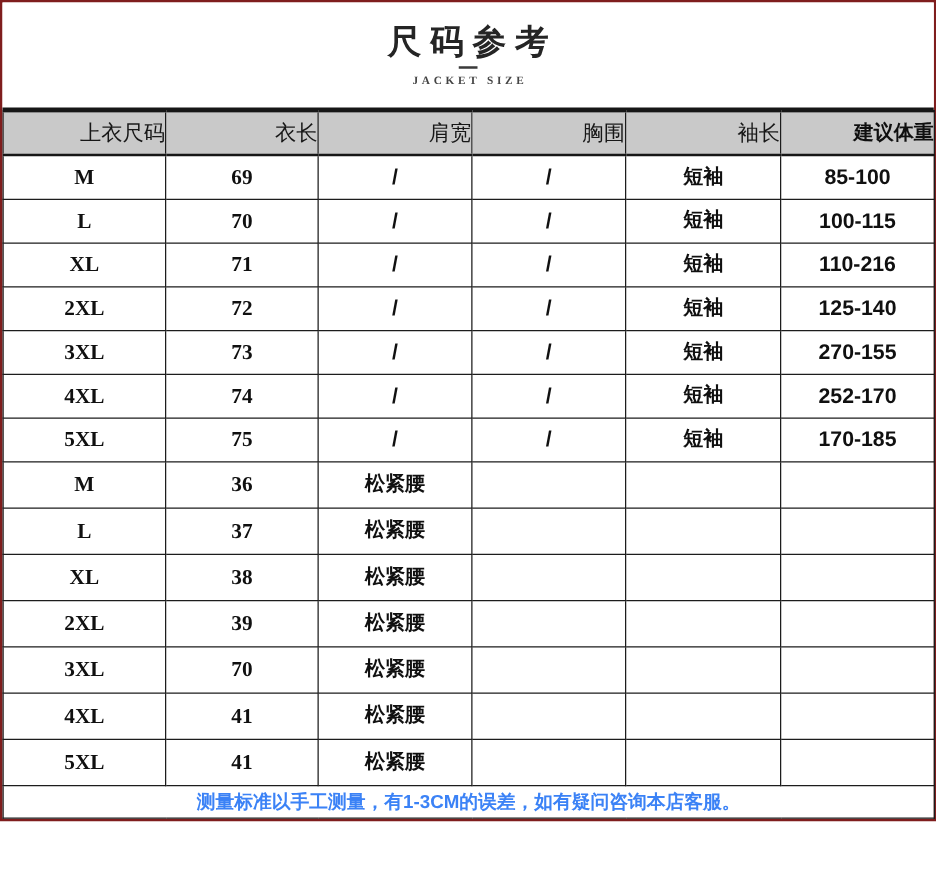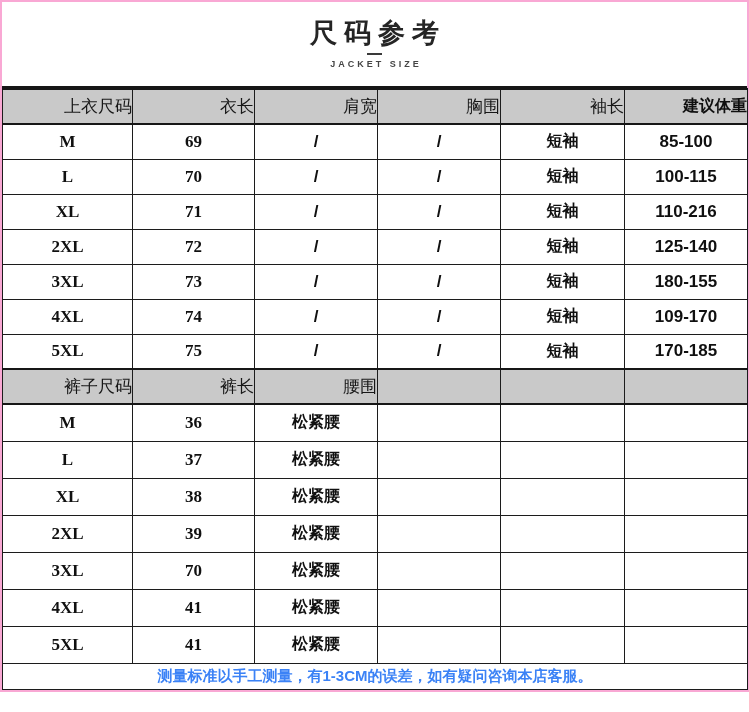--- a/index.html
+++ b/index.html
@@ -1,26 +1,26 @@
 <!DOCTYPE html>
 <html><head>
 <meta charset="utf-8">
 <style>
   html,body{margin:0;padding:0;background:#ffffff;}
   body{width:749px;height:712px;overflow:hidden;
        font-family:"Liberation Sans", sans-serif;color:#111;}
-  .sheet{box-sizing:border-box;width:749px;border:2px solid #f9a8d4;background:#fff;}
+  .sheet{box-sizing:border-box;width:749px;border:2px solid #7f1d1d;background:#fff;}
 
   
   .title-block{height:84px;display:flex;flex-direction:column;align-items:center;
                justify-content:center;border-bottom:2px solid #161616;background:#fff;}
   .title-cn{font-family:"Liberation Serif", serif;font-size:27px;font-weight:600;
             letter-spacing:7px;text-indent:7px;color:#252525;line-height:1.1;}
   .title-dash{width:15px;height:2px;background:#3a3a3a;margin:5px 0 4px 0;}
-  .title-en{font-family:Liberation Sans, sans-serif;font-size:9px;letter-spacing:3px;
+  .title-en{font-family:Liberation Serif, serif;font-size:9px;letter-spacing:3px;
             text-indent:3px;color:#454545;font-weight:bold;}
 
   
   table{width:100%;border-collapse:collapse;table-layout:fixed;}
   td{box-sizing:border-box;border:1px solid #1c1c1c;text-align:center;vertical-align:middle;
      height:35px;padding:0;overflow:hidden;white-space:nowrap;}
   tr.head-row td{background:#c9c9c9;border-top:2px solid #161616;border-bottom:2px solid #161616;height:35px;text-align:right;}
   tr.pants-row td{height:37px;}
 
   .head{font-family:"Liberation Serif", serif;font-size:17px;font-weight:normal;color:#171717;}
@@ -90,45 +90,37 @@
           <td class="c-num">/</td>
           <td class="c-cjk">短袖</td>
           <td class="c-num">125-140</td>
         </tr>
         <tr class="jacket-row">
           <td class="c-size">3XL</td>
           <td class="c-size">73</td>
           <td class="c-num">/</td>
           <td class="c-num">/</td>
           <td class="c-cjk">短袖</td>
-          <td class="c-num">180-155</td>
+          <td class="c-num">270-155</td>
         </tr>
         <tr class="jacket-row">
           <td class="c-size">4XL</td>
           <td class="c-size">74</td>
           <td class="c-num">/</td>
           <td class="c-num">/</td>
           <td class="c-cjk">短袖</td>
-          <td class="c-num">109-170</td>
+          <td class="c-num">252-170</td>
         </tr>
         <tr class="jacket-row">
           <td class="c-size">5XL</td>
           <td class="c-size">75</td>
           <td class="c-num">/</td>
           <td class="c-num">/</td>
           <td class="c-cjk">短袖</td>
           <td class="c-num">170-185</td>
-        </tr>
-        <tr class="head-row">
-          <td class="head">裤子尺码</td>
-          <td class="head">裤长</td>
-          <td class="head">腰围</td>
-          <td class="head"></td>
-          <td class="head"></td>
-          <td class="head-strong"></td>
         </tr>
         <tr class="pants-row">
           <td class="c-size">M</td>
           <td class="c-size">36</td>
           <td class="c-cjk">松紧腰</td>
           <td class="c-num"></td>
           <td class="c-num"></td>
           <td class="c-num"></td>
         </tr>
         <tr class="pants-row">

